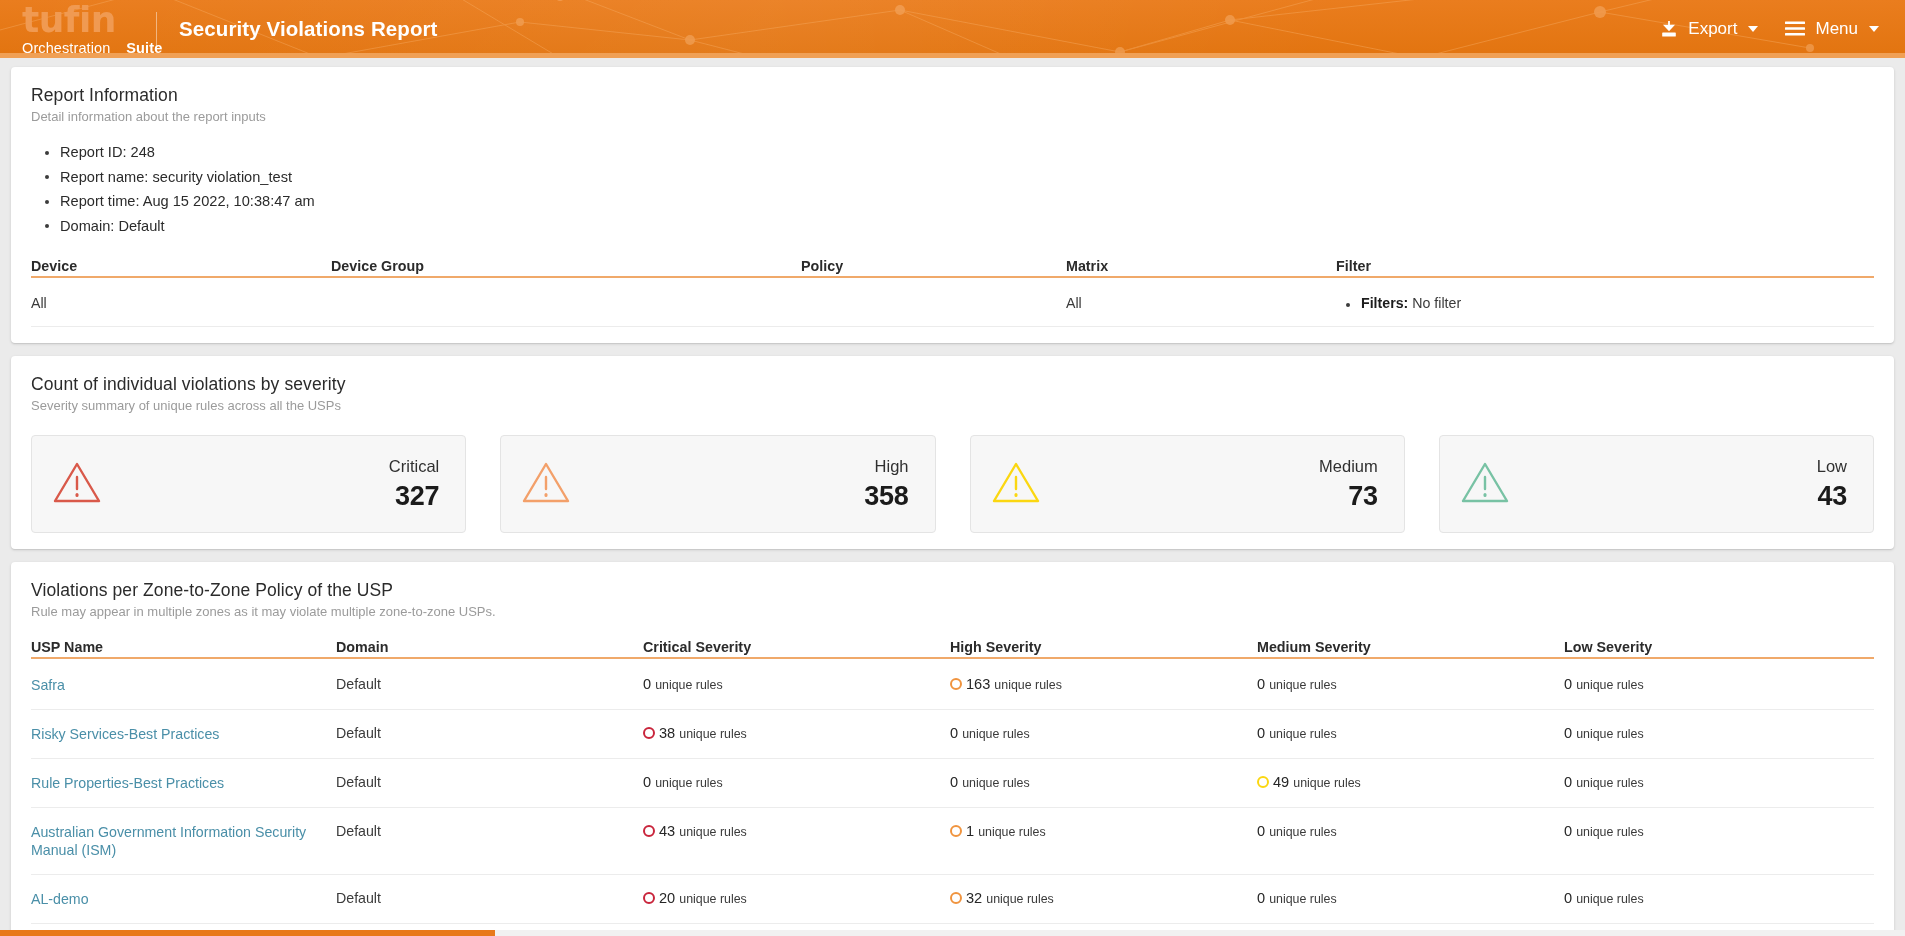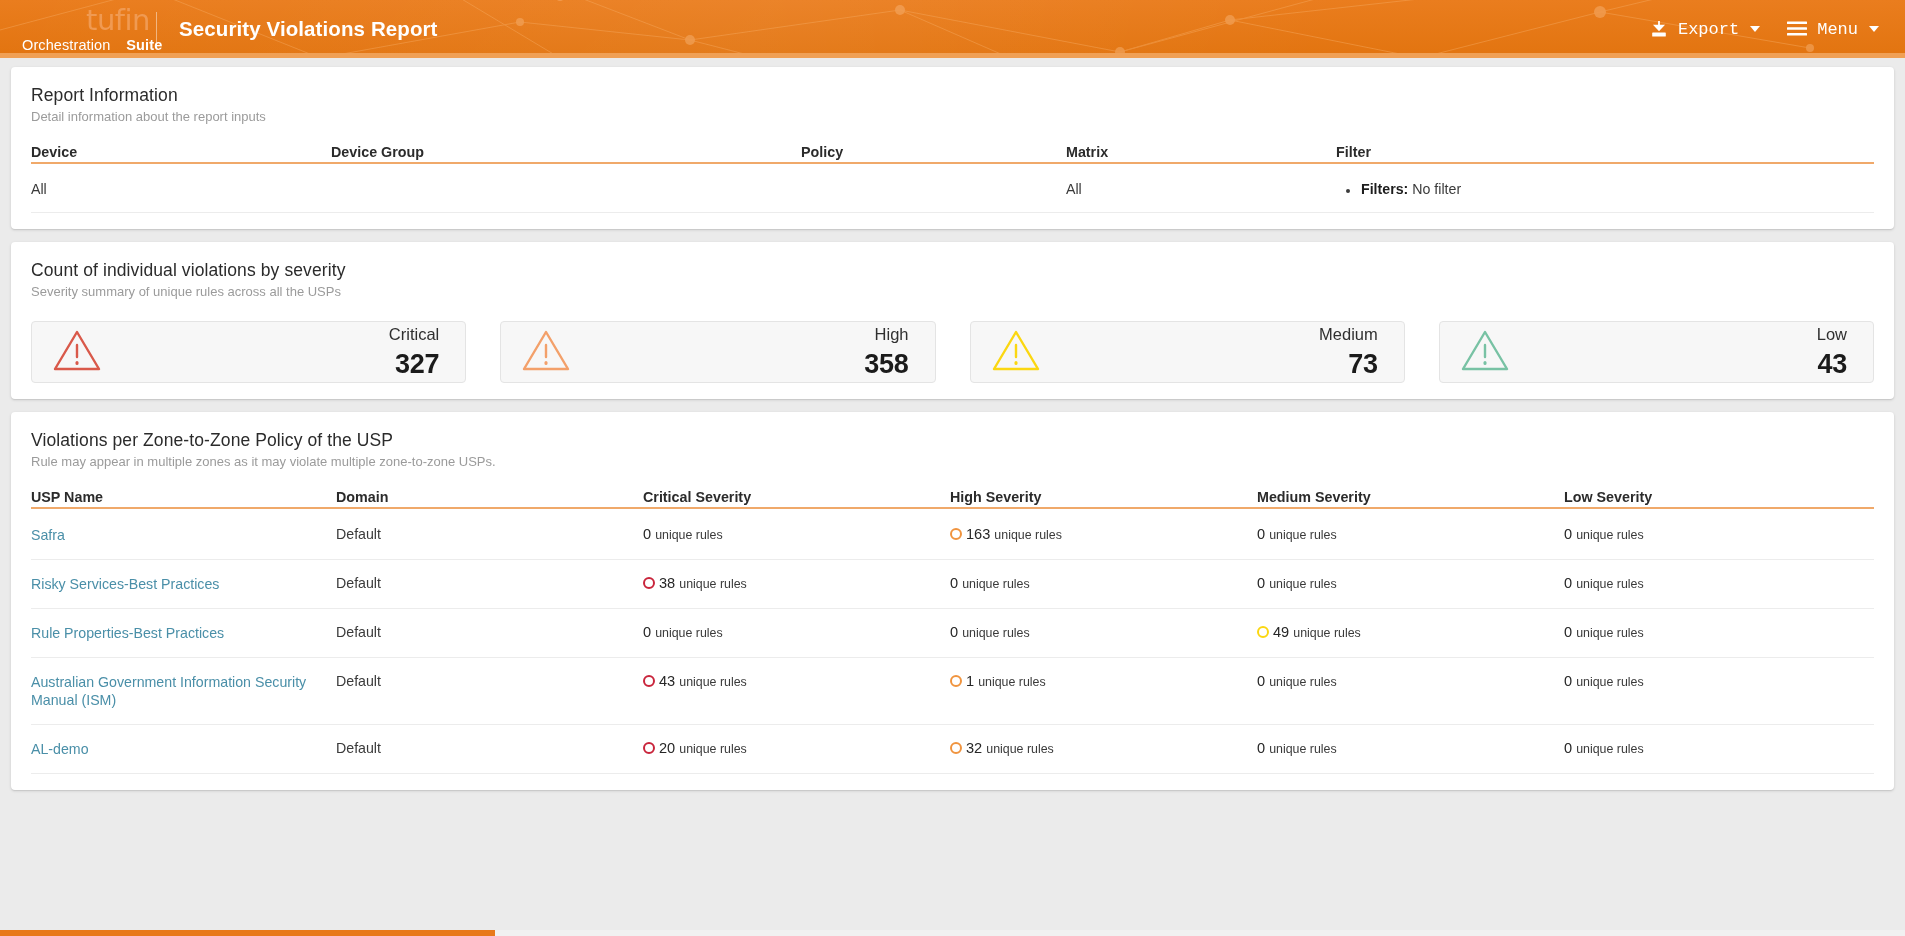--- a/index.html
+++ b/index.html
@@ -34,26 +34,25 @@
   .header-deco { position:absolute; inset:0; pointer-events:none; opacity:.55; }
 
   .brand {
     width: 150px;
     padding-left: 22px;
     position: relative;
     z-index: 2;
     line-height: 1;
   }
   .brand-top {
-    font-size: 29px;
-    font-weight: 400;
+    font-size: 36px;
+    font-weight: 700;
     color: #f09a52;
     letter-spacing: -.5px;
     font-family: "DejaVu Sans", sans-serif;
-    text-align: right;
   }
   .brand-bottom {
     margin-top: 3px;
     font-size: 14.5px;
     color: #ffffff;
     letter-spacing: .1px;
   }
   .brand-bottom b { font-weight: 700; padding-left: 16px; }
 
   .header-sep {
@@ -74,21 +73,21 @@
     display: flex;
     align-items: center;
     gap: 26px;
     padding-right: 26px;
     position: relative; z-index: 2;
   }
   .hbtn {
     display: flex; align-items: center; gap: 9px;
     color: #fff; font-size: 17px; cursor: pointer;
     background: none; border: none;
-    font-family: Liberation Mono, monospace;
+    font-family: Liberation Sans, sans-serif;
   }
   .hbtn .caret {
     width: 0; height: 0;
     border-left: 5.5px solid transparent;
     border-right: 5.5px solid transparent;
     border-top: 6px solid #fff;
     margin-left: 2px;
     display:inline-block;
   }
   .icon-svg { display:block; }
@@ -179,21 +178,21 @@
   .sev-row {
     display: flex;
     gap: 34px;
     margin-top: 22px;
   }
   .sev-card {
     flex: 1;
     background: #f7f7f7;
     border: 1px solid #e4e4e4;
     border-radius: 4px;
-    height: 62px;
+    height: 98px;
     display: flex;
     align-items: center;
     padding: 0 26px 0 20px;
   }
   .sev-text {
     margin-left: auto;
     text-align: right;
     line-height: 1.05;
   }
   .sev-label {
@@ -318,20 +317,26 @@
     </button>
   </div>
 </div>
 
 <div class="page">
 
   <section class="card">
     <h2 class="card-title">Report Information</h2>
     <div class="card-sub">Detail information about the report inputs</div>
 
+    <ul class="info-list">
+      <li>Report ID: 248</li>
+      <li>Report name: security violation_test</li>
+      <li>Report time: Aug 15 2022, 10:38:47 am</li>
+      <li>Domain: Default</li>
+    </ul>
 
     <table class="tbl tbl-info">
       <colgroup>
           <col class="c1">
           <col class="c2">
           <col class="c3">
           <col class="c4">
           <col>
         </colgroup>
       <thead>

